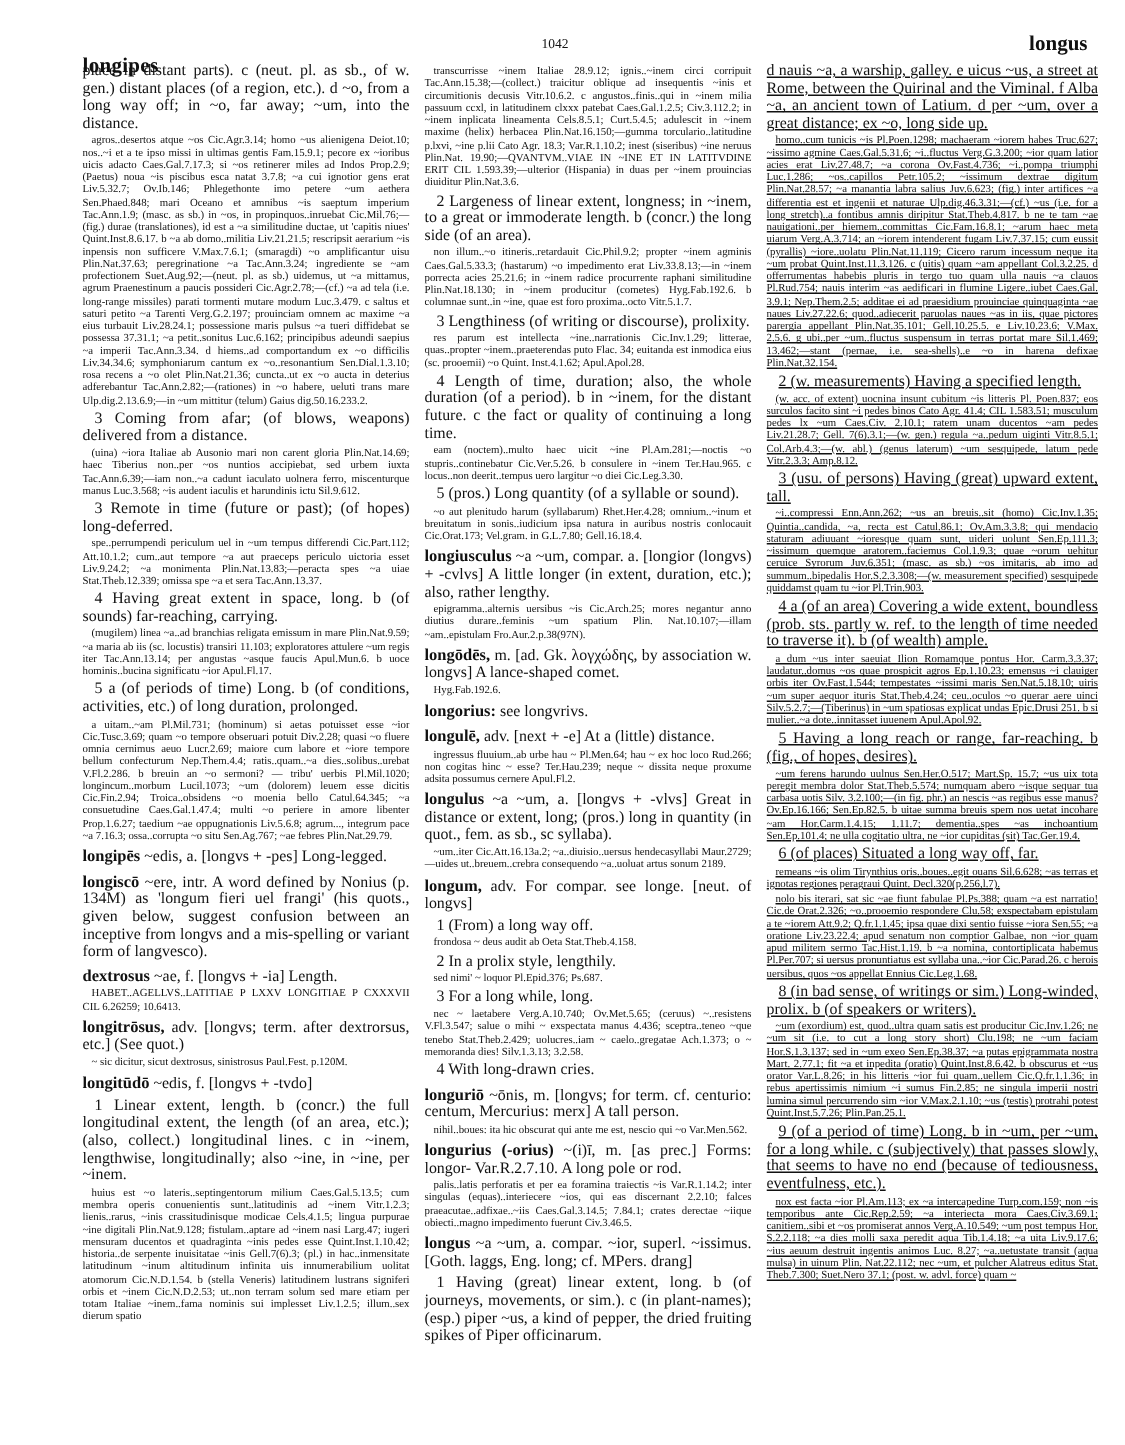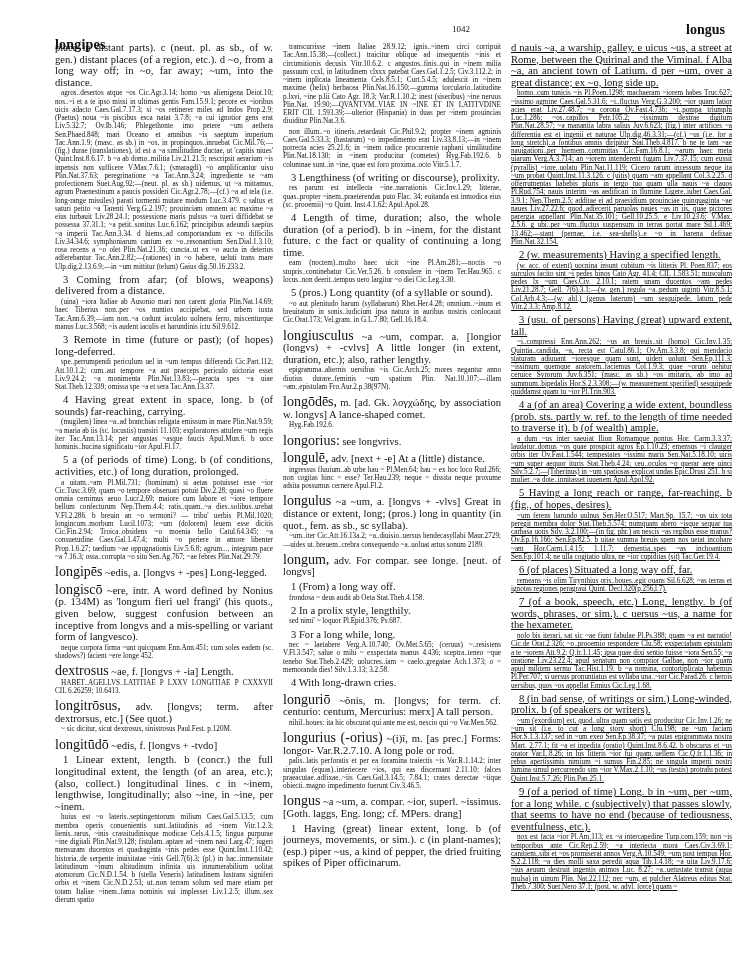--- a/index.html
+++ b/index.html
@@ -3,34 +3,34 @@
 <meta charset="utf-8">
 <style>
   html, body { margin:0; padding:0; background:#ffffff; }
   body { width:750px; height:963px; overflow:hidden; position:relative;
          font-family:"DejaVu Serif","Liberation Serif",serif; color:#111; }
   .header { position:absolute; top:22px; left:0; width:750px; height:16px; }
   .hw-left { position:absolute; left:55px; top:15px; font-weight:bold; font-size:14px; letter-spacing:0.2px;
              font-family:"Liberation Serif",serif; }
   .hw-right { position:absolute; right:25px; top:0; font-weight:bold; font-size:14px;
               font-family:"Liberation Serif",serif; }
-  .pageno { position:absolute; left:270px; top:2px; width:200px; text-align:right; font-size:9px;
+  .pageno { position:absolute; left:270px; top:2px; width:200px; text-align:center; font-size:9px;
             font-family:"Liberation Serif",serif; }
   .columns { position:absolute; top:42px; left:55px; width:677px; height:915px; }
   .col { position:absolute; top:0; width:218px; height:915px; overflow:hidden; }
   .col1 { left:0; }
   .col2 { left:228px; }
   .col3 { left:456px; width:221px;text-decoration:underline; }
   .def { font-family:"Liberation Serif",serif; font-size:10.6px; line-height:11.6px; text-align:justify;
          margin:0; }
   .def.indent { text-indent:8px; margin-top:3px; }
   .cit { font-family:"Liberation Serif",serif; font-size:7.2px; line-height:8.25px; text-align:justify;
          margin:1px 0 2px 0; text-indent:6px; }
   .entry { margin-top:5px; }
-  .lemma { font-weight:normal; font-size:14px; }
+  .lemma { font-weight:bold; font-size:11px; }
 </style>
 </head>
 <body>
 
 <div class="header">
   <span class="hw-left">longipes</span>
   <span class="pageno">1042</span>
   <span class="hw-right">longus</span>
 </div>
 
@@ -41,31 +41,31 @@
       <p class="def indent">3 Coming from afar; (of blows, weapons) delivered from a distance.</p>
       <p class="cit">(uina) ~iora Italiae ab Ausonio mari non carent gloria Plin.Nat.14.69; haec Tiberius non..per ~os nuntios accipiebat, sed urbem iuxta Tac.Ann.6.39;—iam non..~a cadunt iaculato uolnera ferro, miscenturque manus Luc.3.568; ~is audent iaculis et harundinis ictu Sil.9.612.</p>
       <p class="def indent">3 Remote in time (future or past); (of hopes) long-deferred.</p>
       <p class="cit">spe..perrumpendi periculum uel in ~um tempus differendi Cic.Part.112; Att.10.1.2; cum..aut tempore ~a aut praeceps periculo uictoria esset Liv.9.24.2; ~a monimenta Plin.Nat.13.83;—peracta spes ~a uiae Stat.Theb.12.339; omissa spe ~a et sera Tac.Ann.13.37.</p>
       <p class="def indent">4 Having great extent in space, long. b (of sounds) far-reaching, carrying.</p>
       <p class="cit">(mugilem) linea ~a..ad branchias religata emissum in mare Plin.Nat.9.59; ~a maria ab iis (sc. locustis) transiri 11.103; exploratores attulere ~um regis iter Tac.Ann.13.14; per angustas ~asque faucis Apul.Mun.6. b uoce hominis..bucina significatu ~ior Apul.Fl.17.</p>
       <p class="def indent">5 a (of periods of time) Long. b (of conditions, activities, etc.) of long duration, prolonged.</p>
       <p class="cit">a uitam..~am Pl.Mil.731; (hominum) si aetas potuisset esse ~ior Cic.Tusc.3.69; quam ~o tempore obseruari potuit Div.2.28; quasi ~o fluere omnia cernimus aeuo Lucr.2.69; maiore cum labore et ~iore tempore bellum confecturum Nep.Them.4.4; ratis..quam..~a dies..solibus..urebat V.Fl.2.286. b breuin an ~o sermoni? — tribu' uerbis Pl.Mil.1020; longincum..morbum Lucil.1073; ~um (dolorem) leuem esse dicitis Cic.Fin.2.94; Troica..obsidens ~o moenia bello Catul.64.345; ~a consuetudine Caes.Gal.1.47.4; multi ~o periere in amore libenter Prop.1.6.27; taedium ~ae oppugnationis Liv.5.6.8; agrum..., integrum pace ~a 7.16.3; ossa..corrupta ~o situ Sen.Ag.767; ~ae febres Plin.Nat.29.79.</p>
       <p class="def entry"><span class="lemma">longipēs</span><span> ~edis, a. [longvs + -pes] Long-legged.</span></p>
       <p class="def entry"><span class="lemma">longiscō</span><span> ~ere, intr. A word defined by Nonius (p. 134M) as 'longum fieri uel frangi' (his quots., given below, suggest confusion between an inceptive from longvs and a mis-spelling or variant form of langvesco).</span></p>
-      <p class="cit">neque corpora firma ~unt quicquam Enn.Ann.451; cum soles eadem (sc. shadows?) facient ~ere longe 452.</p>
       <p class="def entry"><span class="lemma">dextrosus</span><span> ~ae, f. [longvs + -ia] Length.</span></p>
       <p class="cit">HABET..AGELLVS..LATITIAE P LXXV LONGITIAE P CXXXVII CIL 6.26259; 10.6413.</p>
       <p class="def entry"><span class="lemma">longitrōsus,</span><span> adv. [longvs; term. after dextrorsus, etc.] (See quot.)</span></p>
       <p class="cit">~ sic dicitur, sicut dextrosus, sinistrosus Paul.Fest. p.120M.</p>
       <p class="def entry"><span class="lemma">longitūdō</span><span> ~edis, f. [longvs + -tvdo]</span></p>
       <p class="def indent">1 Linear extent, length. b (concr.) the full longitudinal extent, the length (of an area, etc.); (also, collect.) longitudinal lines. c in ~inem, lengthwise, longitudinally; also ~ine, in ~ine, per ~inem.</p>
       <p class="cit">huius est ~o lateris..septingentorum milium Caes.Gal.5.13.5; cum membra operis conuenientis sunt..latitudinis ad ~inem Vitr.1.2.3; lienis..rarus, ~inis crassitudinisque modicae Cels.4.1.5; lingua purpurae ~ine digitali Plin.Nat.9.128; fistulam..aptare ad ~inem nasi Larg.47; iugeri mensuram ducentos et quadraginta ~inis pedes esse Quint.Inst.1.10.42; historia..de serpente inuisitatae ~inis Gell.7(6).3; (pl.) in hac..inmensitate latitudinum ~inum altitudinum infinita uis innumerabilium uolitat atomorum Cic.N.D.1.54. b (stella Veneris) latitudinem lustrans signiferi orbis et ~inem Cic.N.D.2.53; ut..non terram solum sed mare etiam per totam Italiae ~inem..fama nominis sui implesset Liv.1.2.5; illum..sex dierum spatio</p>
     </div>
   <div class="col col2">
       <p class="cit">transcurrisse ~inem Italiae 28.9.12; ignis..~inem circi corripuit Tac.Ann.15.38;—(collect.) traicitur oblique ad insequentis ~inis et circumitionis decusis Vitr.10.6.2. c angustos..finis..qui in ~inem milia passuum ccxl, in latitudinem clxxx patebat Caes.Gal.1.2.5; Civ.3.112.2; in ~inem inplicata lineamenta Cels.8.5.1; Curt.5.4.5; adulescit in ~inem maxime (helix) herbacea Plin.Nat.16.150;—gumma torculario..latitudine p.lxvi, ~ine p.lii Cato Agr. 18.3; Var.R.1.10.2; inest (siseribus) ~ine neruus Plin.Nat. 19.90;—QVANTVM..VIAE IN ~INE ET IN LATITVDINE ERIT CIL 1.593.39;—ulterior (Hispania) in duas per ~inem prouincias diuiditur Plin.Nat.3.6.</p>
+      <p class="def indent">2 Largeness of linear extent, longness; in ~inem, to a great or immoderate length. b (concr.) the long side (of an area).</p>
       <p class="cit">non illum..~o itineris..retardauit Cic.Phil.9.2; propter ~inem agminis Caes.Gal.5.33.3; (hastarum) ~o impedimento erat Liv.33.8.13;—in ~inem porrecta acies 25.21.6; in ~inem radice procurrente raphani similitudine Plin.Nat.18.130; in ~inem producitur (cometes) Hyg.Fab.192.6. b columnae sunt..in ~ine, quae est foro proxima..octo Vitr.5.1.7.</p>
       <p class="def indent">3 Lengthiness (of writing or discourse), prolixity.</p>
       <p class="cit">res parum est intellecta ~ine..narrationis Cic.Inv.1.29; litterae, quas..propter ~inem..praeterendas puto Flac. 34; euitanda est inmodica eius (sc. prooemii) ~o Quint. Inst.4.1.62; Apul.Apol.28.</p>
       <p class="def indent">4 Length of time, duration; also, the whole duration (of a period). b in ~inem, for the distant future. c the fact or quality of continuing a long time.</p>
       <p class="cit">eam (noctem)..multo haec uicit ~ine Pl.Am.281;—noctis ~o stupris..continebatur Cic.Ver.5.26. b consulere in ~inem Ter.Hau.965. c locus..non deerit..tempus uero largitur ~o diei Cic.Leg.3.30.</p>
       <p class="def indent">5 (pros.) Long quantity (of a syllable or sound).</p>
       <p class="cit">~o aut plenitudo harum (syllabarum) Rhet.Her.4.28; omnium..~inum et breuitatum in sonis..iudicium ipsa natura in auribus nostris conlocauit Cic.Orat.173; Vel.gram. in G.L.7.80; Gell.16.18.4.</p>
       <p class="def entry"><span class="lemma">longiusculus</span><span> ~a ~um, compar. a. [longior (longvs) + -cvlvs] A little longer (in extent, duration, etc.); also, rather lengthy.</span></p>
       <p class="cit">epigramma..alternis uersibus ~is Cic.Arch.25; mores negantur anno diutius durare..feminis ~um spatium Plin. Nat.10.107;—illam ~am..epistulam Fro.Aur.2.p.38(97N).</p>
       <p class="def entry"><span class="lemma">longōdēs,</span><span> m. [ad. Gk. λογχώδης, by association w. longvs] A lance-shaped comet.</span></p>
@@ -79,37 +79,36 @@
       <p class="def indent">1 (From) a long way off.</p>
       <p class="cit">frondosa ~ deus audit ab Oeta Stat.Theb.4.158.</p>
       <p class="def indent">2 In a prolix style, lengthily.</p>
       <p class="cit">sed nimi' ~ loquor Pl.Epid.376; Ps.687.</p>
       <p class="def indent">3 For a long while, long.</p>
       <p class="cit">nec ~ laetabere Verg.A.10.740; Ov.Met.5.65; (ceruus) ~..resistens V.Fl.3.547; salue o mihi ~ exspectata manus 4.436; sceptra..teneo ~que tenebo Stat.Theb.2.429; uolucres..iam ~ caelo..gregatae Ach.1.373; o ~ memoranda dies! Silv.1.3.13; 3.2.58.</p>
       <p class="def indent">4 With long-drawn cries.</p>
       <p class="def entry"><span class="lemma">longuriō</span><span> ~ōnis, m. [longvs; for term. cf. centurio: centum, Mercurius: merx] A tall person.</span></p>
       <p class="cit">nihil..boues: ita hic obscurat qui ante me est, nescio qui ~o Var.Men.562.</p>
       <p class="def entry"><span class="lemma">longurius (-orius)</span><span> ~(i)ī, m. [as prec.] Forms: longor- Var.R.2.7.10. A long pole or rod.</span></p>
-      <p class="cit">palis..latis perforatis et per ea foramina traiectis ~is Var.R.1.14.2; inter singulas (equas)..interiecere ~ios, qui eas discernant 2.11.10; falces praeacutae..adfixae..~iis Caes.Gal.3.14.5; 7.84.1; crates derectae ~iique obiecti..magno impedimento fuerunt Civ.3.46.5.</p>
+      <p class="cit">palis..latis perforatis et per ea foramina traiectis ~is Var.R.1.14.2; inter singulas (equas)..interiecere ~ios, qui eas discernant 2.2.10; falces praeacutae..adfixae..~iis Caes.Gal.3.14.5; 7.84.1; crates derectae ~iique obiecti..magno impedimento fuerunt Civ.3.46.5.</p>
       <p class="def entry"><span class="lemma">longus</span><span> ~a ~um, a. compar. ~ior, superl. ~issimus. [Goth. laggs, Eng. long; cf. MPers. drang]</span></p>
       <p class="def indent">1 Having (great) linear extent, long. b (of journeys, movements, or sim.). c (in plant-names); (esp.) piper ~us, a kind of pepper, the dried fruiting spikes of Piper officinarum.</p>
     </div>
   <div class="col col3">
       <p class="def">d nauis ~a, a warship, galley. e uicus ~us, a street at Rome, between the Quirinal and the Viminal. f Alba ~a, an ancient town of Latium. d per ~um, over a great distance; ex ~o, long side up.</p>
       <p class="cit">homo..cum tunicis ~is Pl.Poen.1298; machaeram ~iorem habes Truc.627; ~issimo agmine Caes.Gal.5.31.6; ~i..fluctus Verg.G.3.200; ~ior quam latior acies erat Liv.27.48.7; ~a corona Ov.Fast.4.736; ~i..pompa triumphi Luc.1.286; ~os..capillos Petr.105.2; ~issimum dextrae digitum Plin.Nat.28.57; ~a manantia labra salius Juv.6.623; (fig.) inter artifices ~a differentia est et ingenii et naturae Ulp.dig.46.3.31;—(cf.) ~us (i.e. for a long stretch)..a fontibus amnis diripitur Stat.Theb.4.817. b ne te tam ~ae nauigationi..per hiemem..committas Cic.Fam.16.8.1; ~arum haec meta uiarum Verg.A.3.714; an ~iorem intenderent fugam Liv.7.37.15; cum eussit (pyrallis) ~iore..uolatu Plin.Nat.11.119; Cicero rarum incessum neque ita ~um probat Quint.Inst.11.3.126. c (uitis) quam ~am appellant Col.3.2.25. d offerrumentas habebis pluris in tergo tuo quam ulla nauis ~a clauos Pl.Rud.754; nauis interim ~as aedificari in flumine Ligere..iubet Caes.Gal. 3.9.1; Nep.Them.2.5; additae ei ad praesidium prouinciae quinquaginta ~ae naues Liv.27.22.6; quod..adiecerit paruolas naues ~as in iis, quae pictores parergia appellant Plin.Nat.35.101; Gell.10.25.5. e Liv.10.23.6; V.Max. 2.5.6. g ubi..per ~um..fluctus suspensum in terras portat mare Sil.1.469; 13.462;—stant (pernae, i.e. sea-shells)..e ~o in harena defixae Plin.Nat.32.154.</p>
       <p class="def indent">2 (w. measurements) Having a specified length.</p>
       <p class="cit">(w. acc. of extent) uocnina insunt cubitum ~is litteris Pl. Poen.837; eos surculos facito sint ~i pedes binos Cato Agr. 41.4; CIL 1.583.51; musculum pedes lx ~um Caes.Civ. 2.10.1; ratem unam ducentos ~am pedes Liv.21.28.7; Gell. 7(6).3.1;—(w. gen.) regula ~a..pedum uiginti Vitr.8.5.1; Col.Arb.4.3;—(w. abl.) (genus laterum) ~um sesquipede, latum pede Vitr.2.3.3; Amp.8.12.</p>
       <p class="def indent">3 (usu. of persons) Having (great) upward extent, tall.</p>
       <p class="cit">~i..compressi Enn.Ann.262; ~us an breuis..sit (homo) Cic.Inv.1.35; Quintia..candida, ~a, recta est Catul.86.1; Ov.Am.3.3.8; qui mendacio staturam adiuuant ~ioresque quam sunt, uideri uolunt Sen.Ep.111.3; ~issimum quemque aratorem..faciemus Col.1.9.3; quae ~orum uehitur ceruice Syrorum Juv.6.351; (masc. as sb.) ~os imitaris, ab imo ad summum..bipedalis Hor.S.2.3.308;—(w. measurement specified) sesquipede quiddamst quam tu ~ior Pl.Trin.903.</p>
       <p class="def indent">4 a (of an area) Covering a wide extent, boundless (prob. sts. partly w. ref. to the length of time needed to traverse it). b (of wealth) ample.</p>
       <p class="cit">a dum ~us inter saeuiat Ilion Romamque pontus Hor. Carm.3.3.37; laudatur..domus ~os quae prospicit agros Ep.1.10.23; emensus ~i clauiger orbis iter Ov.Fast.1.544; tempestates ~issimi maris Sen.Nat.5.18.10; uiris ~um super aequor ituris Stat.Theb.4.24; ceu..oculos ~o querar aere uinci Silv.5.2.7;—(Tiberinus) in ~um spatiosas explicat undas Epic.Drusi 251. b si mulier..~a dote..innitasset iuuenem Apul.Apol.92.</p>
       <p class="def indent">5 Having a long reach or range, far-reaching. b (fig., of hopes, desires).</p>
       <p class="cit">~um ferens harundo uulnus Sen.Her.O.517; Mart.Sp. 15.7; ~us uix tota peregit membra dolor Stat.Theb.5.574; numquam abero ~isque sequar tua carbasa uotis Silv. 3.2.100;—(in fig. phr.) an nescis ~as regibus esse manus? Ov.Ep.16.166; Sen.Ep.82.5. b uitae summa breuis spem nos uetat incohare ~am Hor.Carm.1.4.15; 1.11.7; dementia..spes ~as inchoantium Sen.Ep.101.4; ne ulla cogitatio ultra, ne ~ior cupiditas (sit) Tac.Ger.19.4.</p>
       <p class="def indent">6 (of places) Situated a long way off, far.</p>
       <p class="cit">remeans ~is olim Tirynthius oris..boues..egit ouans Sil.6.628; ~as terras et ignotas regiones peragraui Quint. Decl.320(p.256,l.7).</p>
-      <p class="def indent">7 (of a book, speech, etc.) Long, lengthy. b (of words, phrases, or sim.). c uersus ~us, a name for the hexameter.</p>
       <p class="cit">nolo bis iterari, sat sic ~ae fiunt fabulae Pl.Ps.388; quam ~a est narratio! Cic.de Orat.2.326; ~o..prooemio respondere Clu.58; exspectabam epistulam a te ~iorem Att.9.2; Q.fr.1.1.45; ipsa quae dixi sentio fuisse ~iora Sen.55; ~a oratione Liv.23.22.4; apud senatum non comptior Galbae, non ~ior quam apud militem sermo Tac.Hist.1.19. b ~a nomina, contortiplicata habemus Pl.Per.707; si uersus pronuntiatus est syllaba una..~ior Cic.Parad.26. c herois uersibus, quos ~os appellat Ennius Cic.Leg.1.68.</p>
       <p class="def indent">8 (in bad sense, of writings or sim.) Long-winded, prolix. b (of speakers or writers).</p>
       <p class="cit">~um (exordium) est, quod..ultra quam satis est producitur Cic.Inv.1.26; ne ~um sit (i.e. to cut a long story short) Clu.198; ne ~um faciam Hor.S.1.3.137; sed in ~um exeo Sen.Ep.38.37; ~a putas epigrammata nostra Mart. 2.77.1; fit ~a et inpedita (oratio) Quint.Inst.8.6.42. b obscurus et ~us orator Var.L.8.26; in his litteris ~ior fui quam..uellem Cic.Q.fr.1.1.36; in rebus apertissimis nimium ~i sumus Fin.2.85; ne singula imperii nostri lumina simul percurrendo sim ~ior V.Max.2.1.10; ~us (testis) protrahi potest Quint.Inst.5.7.26; Plin.Pan.25.1.</p>
       <p class="def indent">9 (of a period of time) Long. b in ~um, per ~um, for a long while. c (subjectively) that passes slowly, that seems to have no end (because of tediousness, eventfulness, etc.).</p>
       <p class="cit">nox est facta ~ior Pl.Am.113; ex ~a intercapedine Turp.com.159; non ~is temporibus ante Cic.Rep.2.59; ~a interiecta mora Caes.Civ.3.69.1; canitiem..sibi et ~os promiserat annos Verg.A.10.549; ~um post tempus Hor. S.2.2.118; ~a dies molli saxa peredit aqua Tib.1.4.18; ~a uita Liv.9.17.6; ~ius aeuum destruit ingentis animos Luc. 8.27; ~a..uetustate transit (aqua mulsa) in uinum Plin. Nat.22.112; nec ~um, et pulcher Alatreus editus Stat. Theb.7.300; Suet.Nero 37.1; (post. w. advl. force) quam ~</p>
     </div>
 </div>
 
 </body></html>

